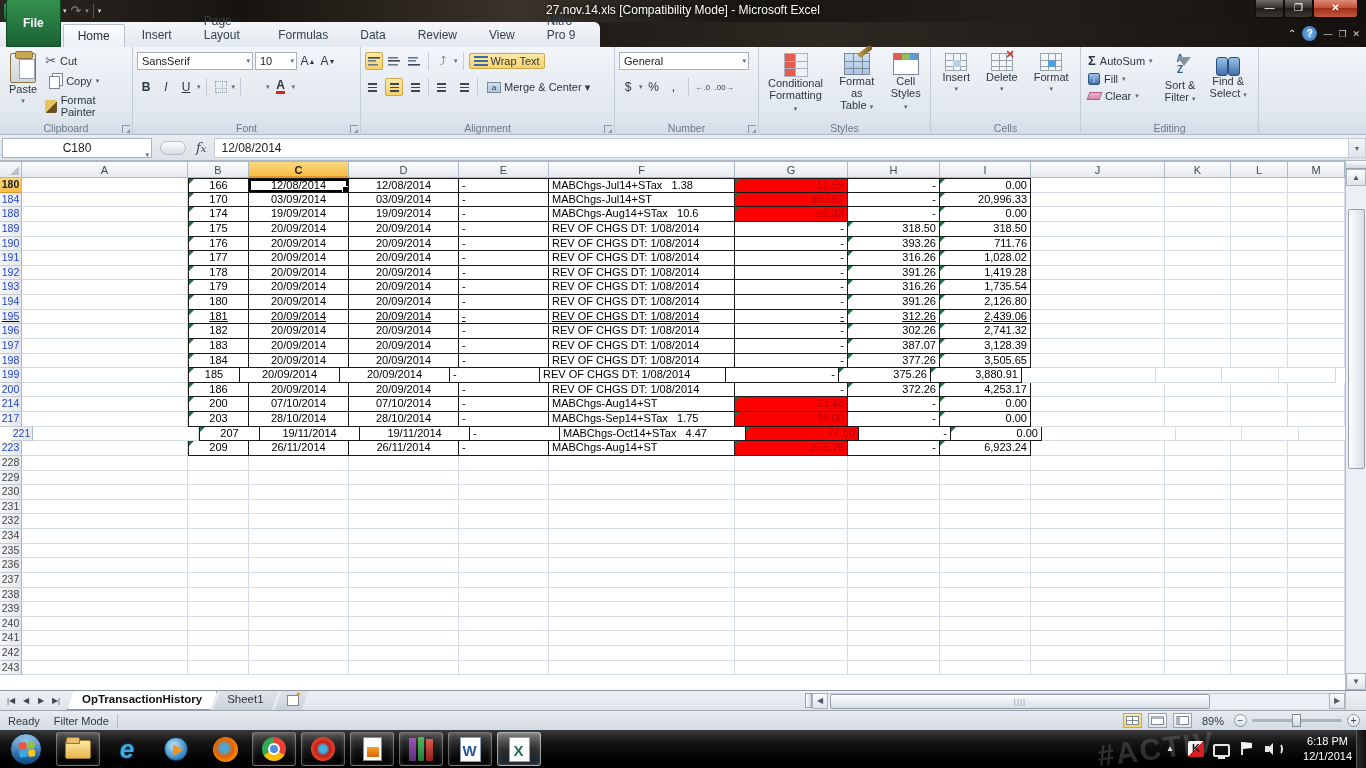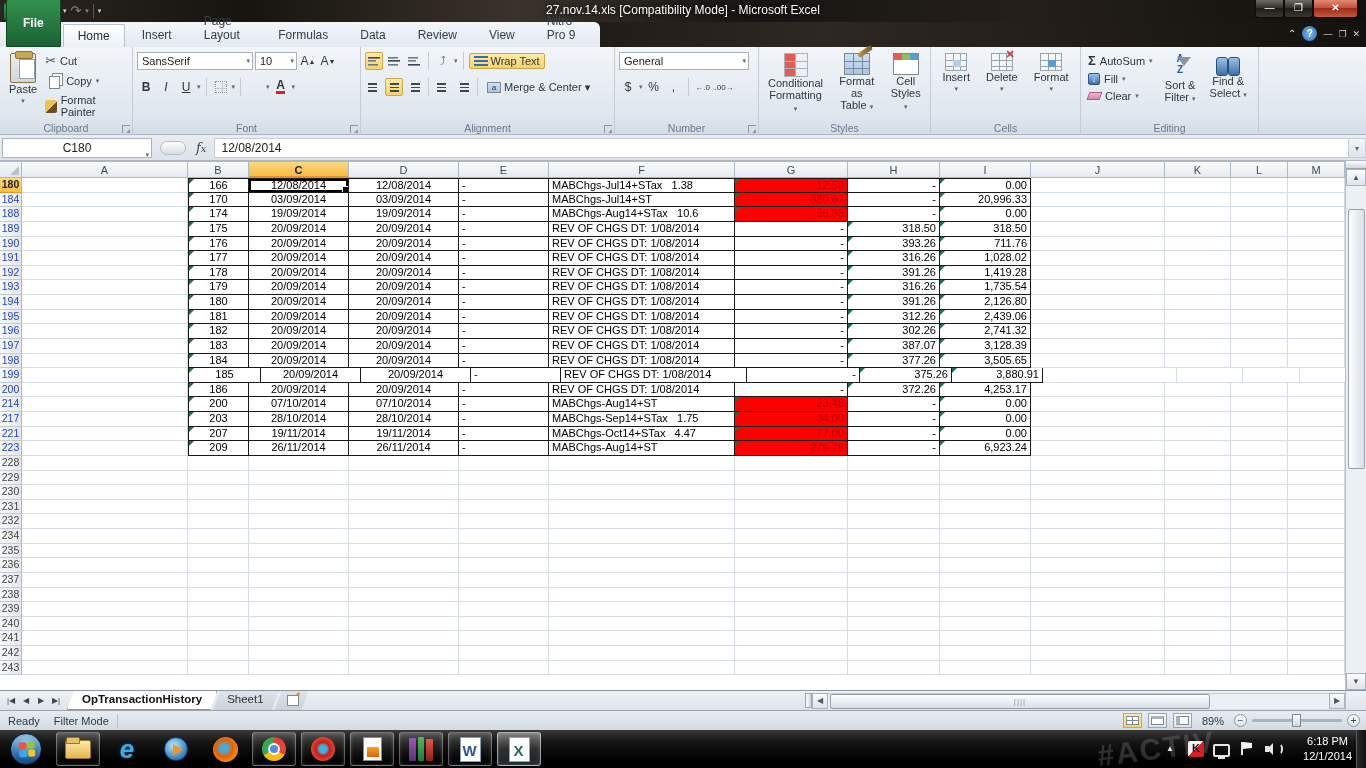--- a/index.html
+++ b/index.html
@@ -728,21 +728,21 @@
         <div class="cell dk lft" style="width: 90px;">-</div>
         <div class="cell dk lft pre" style="width: 186px;">REV OF CHGS DT: 1/08/2014</div>
         <div class="cell dk rt" style="width: 113px;">-</div>
         <div class="cell dk rt tri" style="width: 92px;">391.26</div>
         <div class="cell dk rt tri" style="width: 91px;">2,126.80</div>
         <div class="cell lt" style="width: 134px;"></div>
         <div class="cell lt" style="width: 66px;"></div>
         <div class="cell lt" style="width: 57px;"></div>
         <div class="cell lt" style="width: 57px;"></div>
       </div>
-      <div class="grow" style="height: 14.6286px;">
+      <div class="grow" style="height: 14.6286px; text-decoration: underline;">
         <div class="rowhdr rowhdr-filt">195</div>
         <div class="cell lt" style="width: 166px;"></div>
         <div class="cell dk b-left ctr tri" style="width: 61px;">181</div>
         <div class="cell dk ctr" style="width: 100px;">20/09/2014</div>
         <div class="cell dk ctr" style="width: 110px;">20/09/2014</div>
         <div class="cell dk lft" style="width: 90px;">-</div>
         <div class="cell dk lft pre" style="width: 186px;">REV OF CHGS DT: 1/08/2014</div>
         <div class="cell dk rt" style="width: 113px;">-</div>
         <div class="cell dk rt tri" style="width: 92px;">312.26</div>
         <div class="cell dk rt tri" style="width: 91px;">2,439.06</div>
@@ -795,21 +795,21 @@
         <div class="cell dk rt tri" style="width: 92px;">377.26</div>
         <div class="cell dk rt tri" style="width: 91px;">3,505.65</div>
         <div class="cell lt" style="width: 134px;"></div>
         <div class="cell lt" style="width: 66px;"></div>
         <div class="cell lt" style="width: 57px;"></div>
         <div class="cell lt" style="width: 57px;"></div>
       </div>
       <div class="grow" style="height: 14.6286px;">
         <div class="rowhdr rowhdr-filt">199</div>
         <div class="cell lt" style="width: 166px;"></div>
-        <div class="cell dk b-left ctr tri" style="width: 73px;">185</div>
+        <div class="cell dk b-left ctr tri" style="width: 52px;">185</div>
         <div class="cell dk ctr" style="width: 100px;">20/09/2014</div>
         <div class="cell dk ctr" style="width: 110px;">20/09/2014</div>
         <div class="cell dk lft" style="width: 90px;">-</div>
         <div class="cell dk lft pre" style="width: 186px;">REV OF CHGS DT: 1/08/2014</div>
         <div class="cell dk rt" style="width: 113px;">-</div>
         <div class="cell dk rt tri" style="width: 92px;">375.26</div>
         <div class="cell dk rt tri" style="width: 91px;">3,880.91</div>
         <div class="cell lt" style="width: 134px;"></div>
         <div class="cell lt" style="width: 66px;"></div>
         <div class="cell lt" style="width: 57px;"></div>
@@ -856,21 +856,21 @@
         <div class="cell dk lft" style="width: 90px;">-</div>
         <div class="cell dk lft pre" style="width: 186px;">MABChgs-Sep14+STax   1.75</div>
         <div class="cell dk rt redcell tri" style="width: 113px;">34.00</div>
         <div class="cell dk rt" style="width: 92px;">-</div>
         <div class="cell dk rt tri" style="width: 91px;">0.00</div>
         <div class="cell lt" style="width: 134px;"></div>
         <div class="cell lt" style="width: 66px;"></div>
         <div class="cell lt" style="width: 57px;"></div>
         <div class="cell lt" style="width: 57px;"></div>
       </div>
-      <div class="grow" style="height: 14.6286px;">
+      <div class="grow" style="height: 14.6286px; padding-left: 11px;">
         <div class="rowhdr rowhdr-filt">221</div>
         <div class="cell lt" style="width: 166px;"></div>
         <div class="cell dk b-left ctr tri" style="width: 61px;">207</div>
         <div class="cell dk ctr" style="width: 100px;">19/11/2014</div>
         <div class="cell dk ctr" style="width: 110px;">19/11/2014</div>
         <div class="cell dk lft" style="width: 90px;">-</div>
         <div class="cell dk lft pre" style="width: 186px;">MABChgs-Oct14+STax   4.47</div>
         <div class="cell dk rt redcell tri" style="width: 113px;">77.00</div>
         <div class="cell dk rt" style="width: 92px;">-</div>
         <div class="cell dk rt tri" style="width: 91px;">0.00</div>

